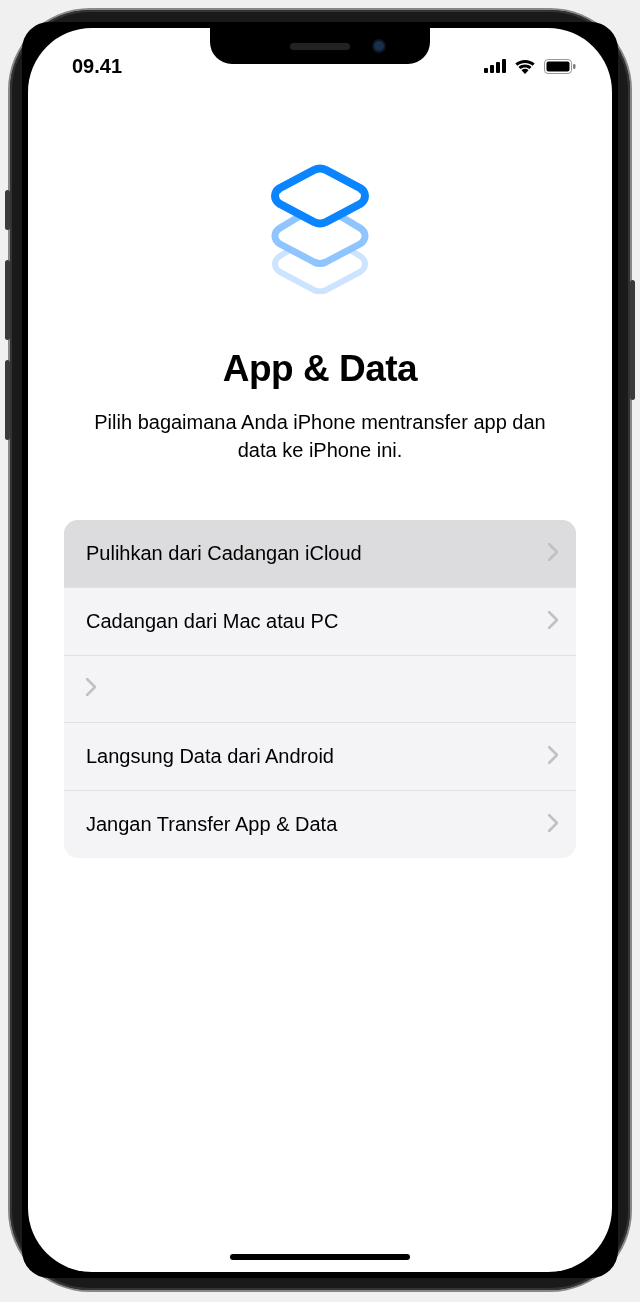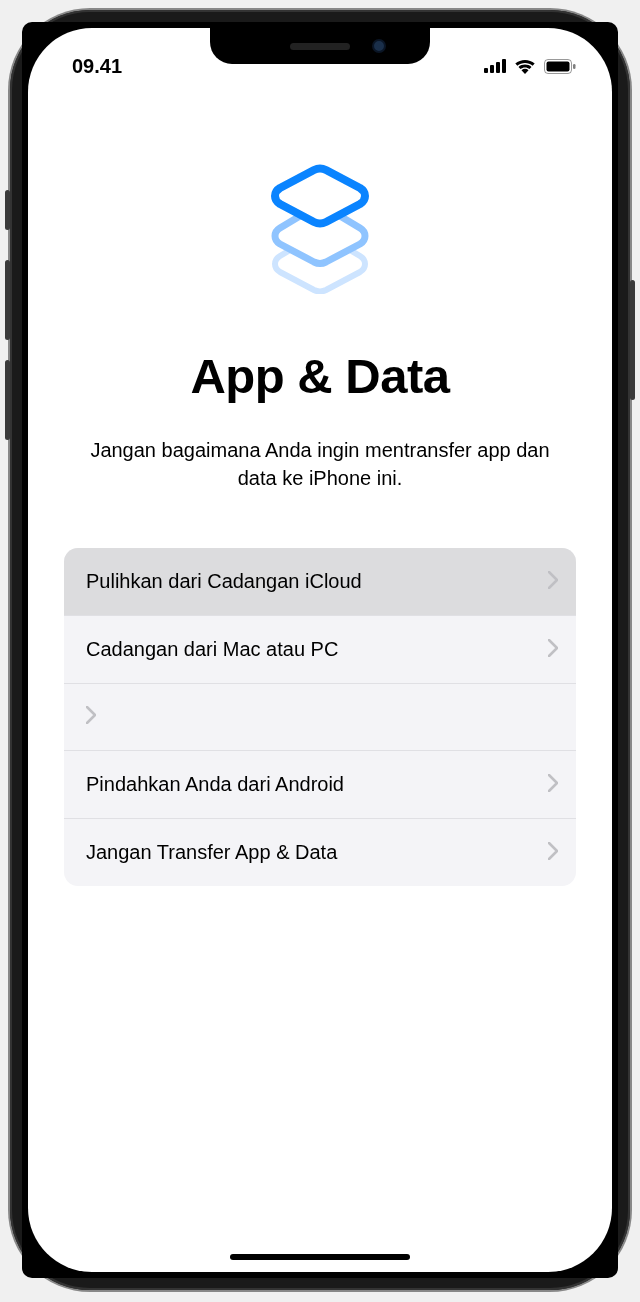--- a/index.html
+++ b/index.html
@@ -25,21 +25,21 @@
       border-radius: 80px;
       padding: 12px;
       box-shadow: 0 0 0 2px #888, inset 0 0 0 2px #333;
       position: relative;
     }
     
     .phone-inner {
       width: 100%;
       height: 100%;
       background: #000;
-      border-radius: 10px;
+      border-radius: 27px;
       padding: 6px;
     }
     
     .screen {
       width: 100%;
       height: 100%;
       background: #fff;
       border-radius: 64px;
       position: relative;
       overflow: hidden;
@@ -115,24 +115,24 @@
       padding: 80px 36px 0;
       text-align: center;
     }
     
     .app-icon {
       display: inline-block;
       margin-bottom: 50px;
     }
     
     .title {
-      font-size: 49px;
+      font-size: 37px;
       font-weight: 700;
       color: #000;
-      margin-bottom: 32px;
+      margin-bottom: 18px;
       letter-spacing: -0.5px;
     }
     
     .subtitle {
       font-size: 20px;
       color: #000;
       line-height: 1.4;
       margin-bottom: 56px;
       padding: 0 20px;
     }
@@ -234,21 +234,21 @@
         
         <div class="app-icon">
           <svg width="120" height="130" viewBox="0 0 120 130">
             <path d="M60 68 L20 92 Q15 95 15 100 Q15 105 20 108 L54 126 Q60 129 66 126 L100 108 Q105 105 105 100 Q105 95 100 92 L60 68 Z" fill="none" stroke="#cde4ff" stroke-width="6" stroke-linejoin="round"></path>
             <path d="M60 40 L20 64 Q15 67 15 72 Q15 77 20 80 L54 98 Q60 101 66 98 L100 80 Q105 77 105 72 Q105 67 100 64 L60 40 Z" fill="#fff" stroke="#8fc4ff" stroke-width="7" stroke-linejoin="round"></path>
             <path d="M54 6 Q60 3 66 6 L100 24 Q105 27 105 32 Q105 37 100 40 L66 58 Q60 61 54 58 L20 40 Q15 37 15 32 Q15 27 20 24 Z" fill="#fff" stroke="#0a84ff" stroke-width="8" stroke-linejoin="round"></path>
           </svg>
         </div>
         
         <h1 class="title">App &amp; Data</h1>
-        <p class="subtitle">Jangan bagaimana Anda ingin mentransfer app dan data ke iPhone ini.</p>
+        <p class="subtitle">Pilih bagaimana Anda iPhone mentransfer app dan data ke iPhone ini.</p>
         
         <div class="options-list">
 
           <div class="option-item selected">
             <span class="option-label">Pulihkan dari Cadangan iCloud</span>
             <span class="chevron">
               <svg width="10" height="18" viewBox="0 0 10 18">
                   <path d="M1 1 L9 9 L1 17" stroke="currentColor" stroke-width="2.5" fill="none" stroke-linecap="round" stroke-linejoin="round"></path>
                 </svg>
             </span>
@@ -265,21 +265,21 @@
 
           <div class="option-item">
             <span class="chevron">
               <svg width="10" height="18" viewBox="0 0 10 18">
                   <path d="M1 1 L9 9 L1 17" stroke="currentColor" stroke-width="2.5" fill="none" stroke-linecap="round" stroke-linejoin="round"></path>
                 </svg>
             </span>
           </div>
 
           <div class="option-item">
-            <span class="option-label">Pindahkan Anda dari Android</span>
+            <span class="option-label">Langsung Data dari Android</span>
             <span class="chevron">
               <svg width="10" height="18" viewBox="0 0 10 18">
                   <path d="M1 1 L9 9 L1 17" stroke="currentColor" stroke-width="2.5" fill="none" stroke-linecap="round" stroke-linejoin="round"></path>
                 </svg>
             </span>
           </div>
 
           <div class="option-item">
             <span class="option-label">Jangan Transfer App &amp; Data</span>
             <span class="chevron">

